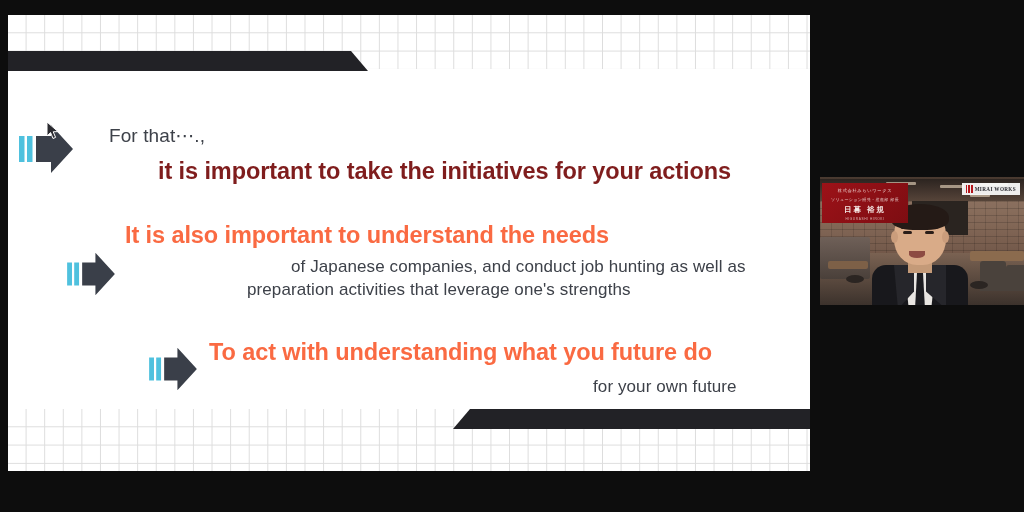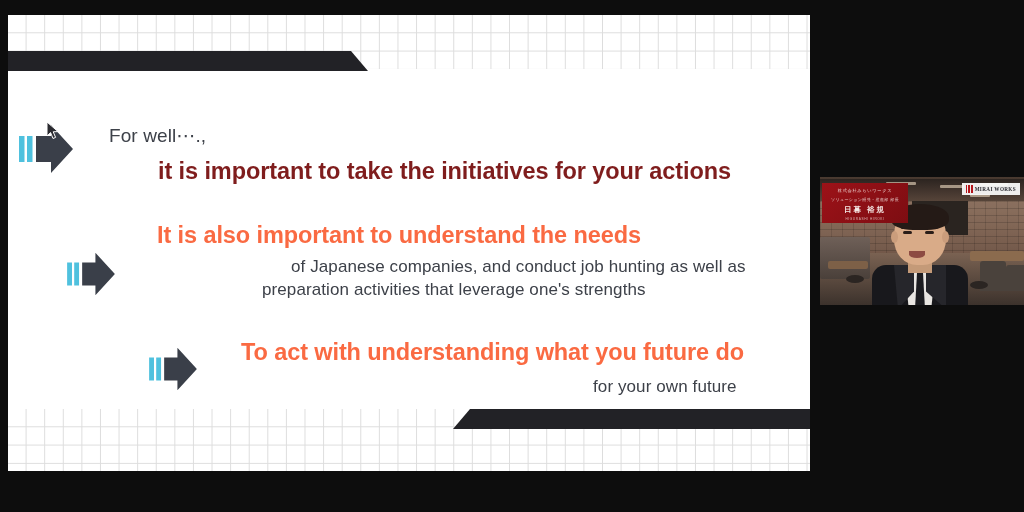--- a/index.html
+++ b/index.html
@@ -111,21 +111,20 @@
     font-size: 23.5px;
     font-weight: 700;
     color: #7f1d1d;
     letter-spacing: -0.1px;
   }
   .headline-2 {
     font-size: 23.5px;
     font-weight: 700;
     color: #fa6a42;
     letter-spacing: -0.1px;
-    margin-left: 32px;
   }
   .sub {
     font-size: 17px;
     font-weight: 400;
     color: #3d4149;
   }
 
   
   .video-tile {
     position: absolute;
@@ -336,35 +335,35 @@
     <div class="bar bar-top"></div>
     <div class="bar bar-bottom"></div>
 
     <svg class="arrow" style="left:10px; top:108px;" width="56" height="52" viewBox="0 0 56 52">
       <rect x="1" y="13" width="5.5" height="26" fill="#4fc1de"></rect>
       <rect x="9" y="13" width="5.5" height="26" fill="#4fc1de"></rect>
       <path d="M18 13 H33 V2 L55 26 L33 50 V39 H18 Z" fill="#3a3f49"></path>
     </svg>
 
 
-    <div class="txt lead" style="left:101px; top:109px;">For well⋯.,</div>
+    <div class="txt lead" style="left:101px; top:109px;">For that⋯.,</div>
 
     <div class="txt headline" style="left:150px; top:143px;">it is important to take the initiatives for your actions</div>
 
     <svg class="arrow" style="left:55px; top:236px;" width="56" height="46" viewBox="0 0 56 52">
       <rect x="1" y="13" width="5.5" height="26" fill="#4fc1de"></rect>
       <rect x="9" y="13" width="5.5" height="26" fill="#4fc1de"></rect>
       <path d="M18 13 H33 V2 L55 26 L33 50 V39 H18 Z" fill="#3a3f49"></path>
     </svg>
 
     <div class="txt headline-2" style="left:117px; top:207px;">It is also important to understand the needs</div>
 
     <div class="txt sub" style="left:250px; top:242px;margin-left:33px;">of Japanese companies, and conduct job hunting as well as</div>
 
-    <div class="txt sub" style="left:254px; top:265px;text-align:center;">preparation activities that leverage one's strengths</div>
+    <div class="txt sub" style="left:239px; top:265px;text-align:center;">preparation activities that leverage one's strengths</div>
 
     <svg class="arrow" style="left:137px; top:331px;" width="56" height="46" viewBox="0 0 56 52">
       <rect x="1" y="13" width="5.5" height="26" fill="#4fc1de"></rect>
       <rect x="9" y="13" width="5.5" height="26" fill="#4fc1de"></rect>
       <path d="M18 13 H33 V2 L55 26 L33 50 V39 H18 Z" fill="#3a3f49"></path>
     </svg>
 
     <div class="txt headline-2" style="left:201px; top:324px;">To act with understanding what you future do</div>
 
     <div class="txt sub" style="left:585px; top:362px;">for your own future</div>

